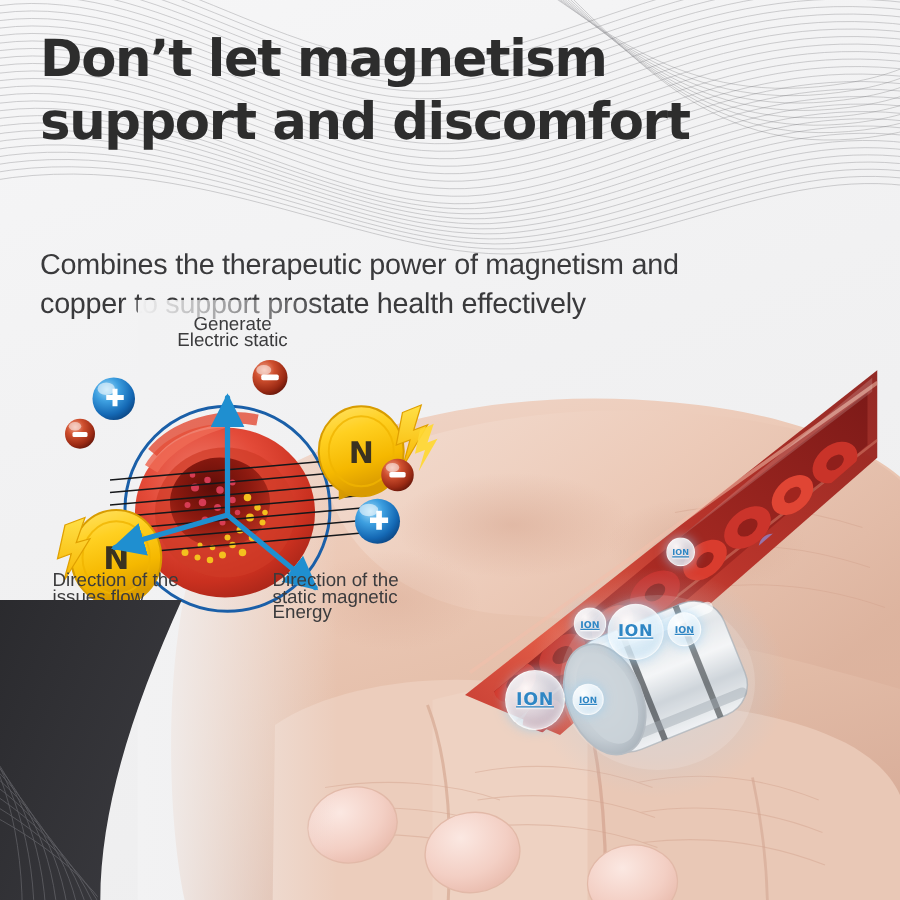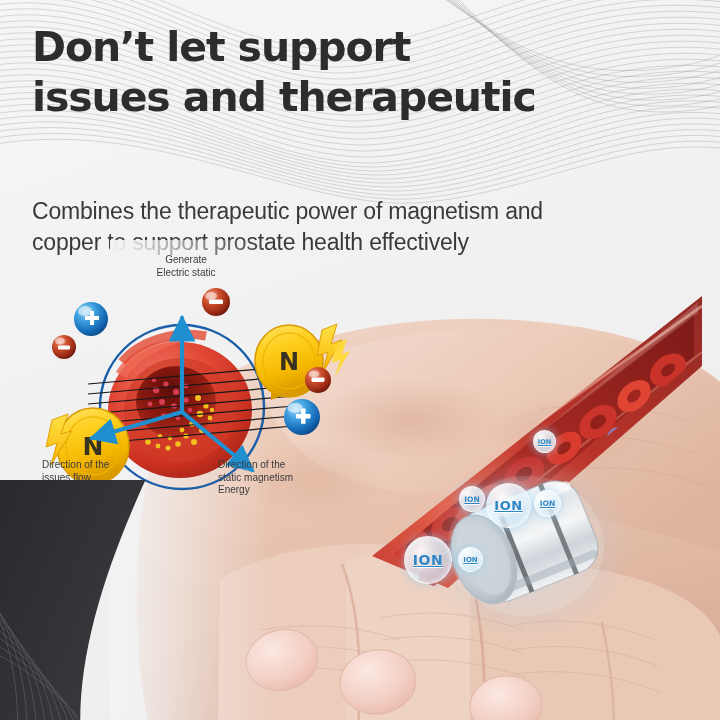--- a/index.html
+++ b/index.html
@@ -54,21 +54,21 @@
     box-shadow:0 0 9px rgba(150,205,240,.75), inset 0 0 7px rgba(255,255,255,.9);
     display:flex;align-items:center;justify-content:center;
     color:#2f86c4;font-weight:bold;font-family:"DejaVu Sans", sans-serif;
     text-shadow:0 1px 1px rgba(255,255,255,.9);
     text-decoration:underline;
   }
 
   
   .diagram{position:absolute;left:30px;top:252px;width:350px;height:265px;}
   .dlabel{
-    position:absolute;color:#3b3b3d;font-size:10px;line-height:12.5px;
+    position:absolute;color:#3b3b3d;font-size:15px;line-height:12.5px;
     font-family:"Liberation Sans", sans-serif;
   }
   .dlabel.c{text-align:center;}
   .dlabel .l{display:block;white-space:nowrap;}
 </style>
 </head>
 <body>
 
 <div id="stage">
 
@@ -116,22 +116,22 @@
       <path d="M428,0 C508,54 568,132 708,108 C768,98 794,70 804,52"></path>
       <path d="M432,0 C512,58 572,138 712,114 C772,104 796,76 806,58"></path>
       <path d="M436,0 C516,62 576,144 716,120 C776,110 798,82 808,64"></path>
       <path d="M440,0 C520,66 580,150 720,126 C780,116 800,88 810,70"></path>
       <path d="M444,0 C524,70 584,156 724,132 C784,122 802,94 812,76"></path>
       <path d="M448,0 C528,74 588,162 728,138 C788,128 804,100 814,82"></path>
     </g>
   </svg>
 
   <div class="headline">
-    <span class="l">Don’t let support</span>
-    <span class="l">issues and therapeutic</span>
+    <span class="l">Don’t let magnetism</span>
+    <span class="l">support and discomfort</span>
   </div>
 
   <div class="subhead">
     <span class="l">Combines the therapeutic power of magnetism and</span>
     <span class="l">copper to support prostate health effectively</span>
   </div>
 
   <div class="photo">
 
     <svg class="hand" viewBox="0 0 640 500" preserveAspectRatio="none">
@@ -481,21 +481,21 @@
     <div class="dlabel c" style="left:86px;top:2px;width:140px;">
       <span class="l">Generate</span>
       <span class="l">Electric static</span>
     </div>
     <div class="dlabel" style="left:12px;top:207px;">
       <span class="l">Direction of the</span>
       <span class="l">issues flow</span>
     </div>
     <div class="dlabel" style="left:188px;top:207px;">
       <span class="l">Direction of the</span>
-      <span class="l">static magnetism</span>
+      <span class="l">static magnetic</span>
       <span class="l">Energy</span>
     </div>
   </div>
 
   <svg class="wave-bottom" viewBox="0 0 520 330" preserveAspectRatio="none">
     <defs>
       <clipPath id="cbot">
         <path d="M0,0 L200,0 C150,110 120,230 150,330 L0,330 Z"></path>
       </clipPath>
       <linearGradient id="darkFill" x1="0" y1="0" x2="1" y2="0.6">

